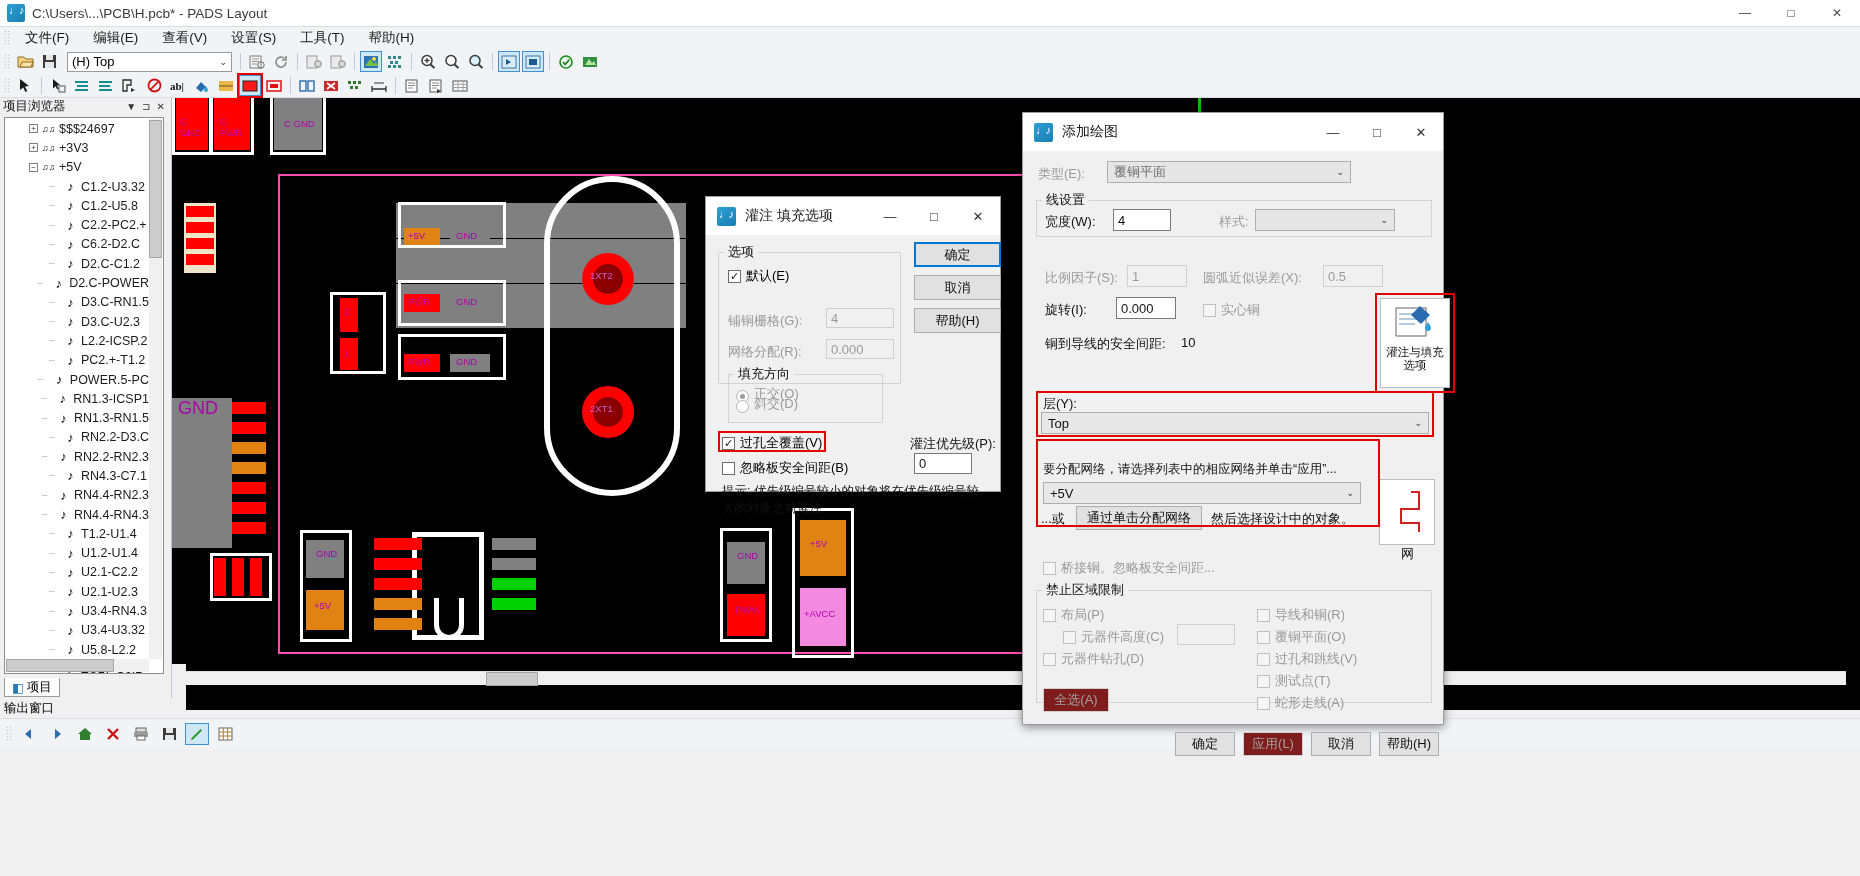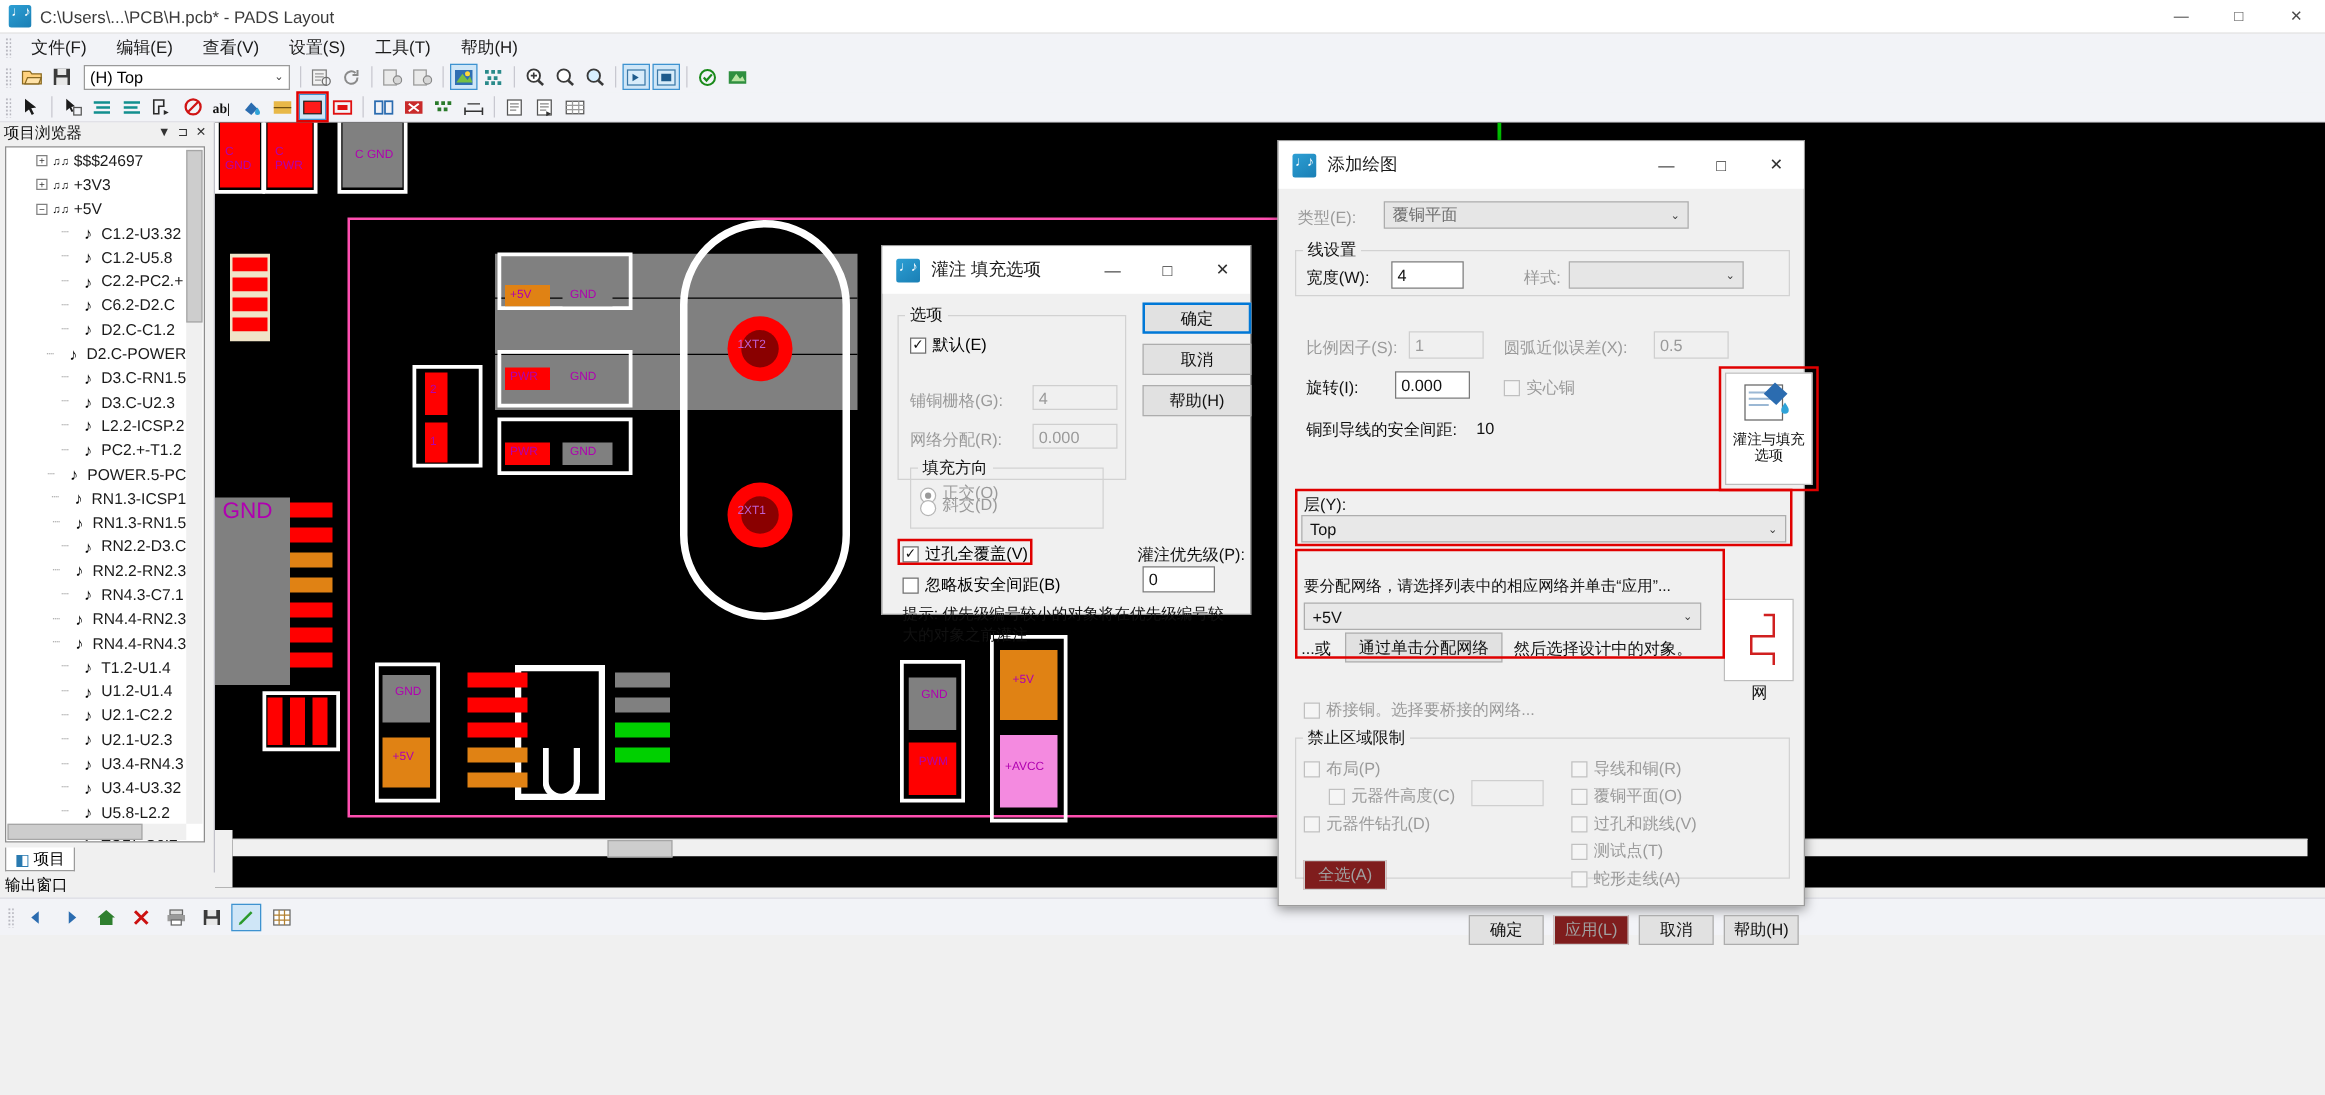--- a/index.html
+++ b/index.html
@@ -936,21 +936,21 @@
 
       <div class="smallimg" style="left:356px; top:328px; width:56px; height:66px; display:flex; align-items:center; justify-content:center;">
         <svg width="36" height="46" viewBox="0 0 36 46">
           <path d="M22 3 L30 3 L30 20 L12 20 L12 34 L30 34 L30 43" fill="none" stroke="#d02020" stroke-width="2"></path>
         </svg>
       </div>
       <div class="lbl-t" style="left:378px; top:394px;">网</div>
 
       <div class="chk dis" style="left:20px; top:408px;">
         <span class="bx"></span>
-        <span>桥接铜。选择要桥接的网络...</span>
+        <span>桥接铜。忽略板安全间距...</span>
       </div>
 
       <fieldset class="grp" style="left:13px; top:430px; width:396px; height:122px;">
         <legend>禁止区域限制</legend>
       </fieldset>
 
       <div class="chk dis" style="left:20px; top:455px;">
         <span class="bx"></span>
         <span>布局(P)</span>
       </div>

